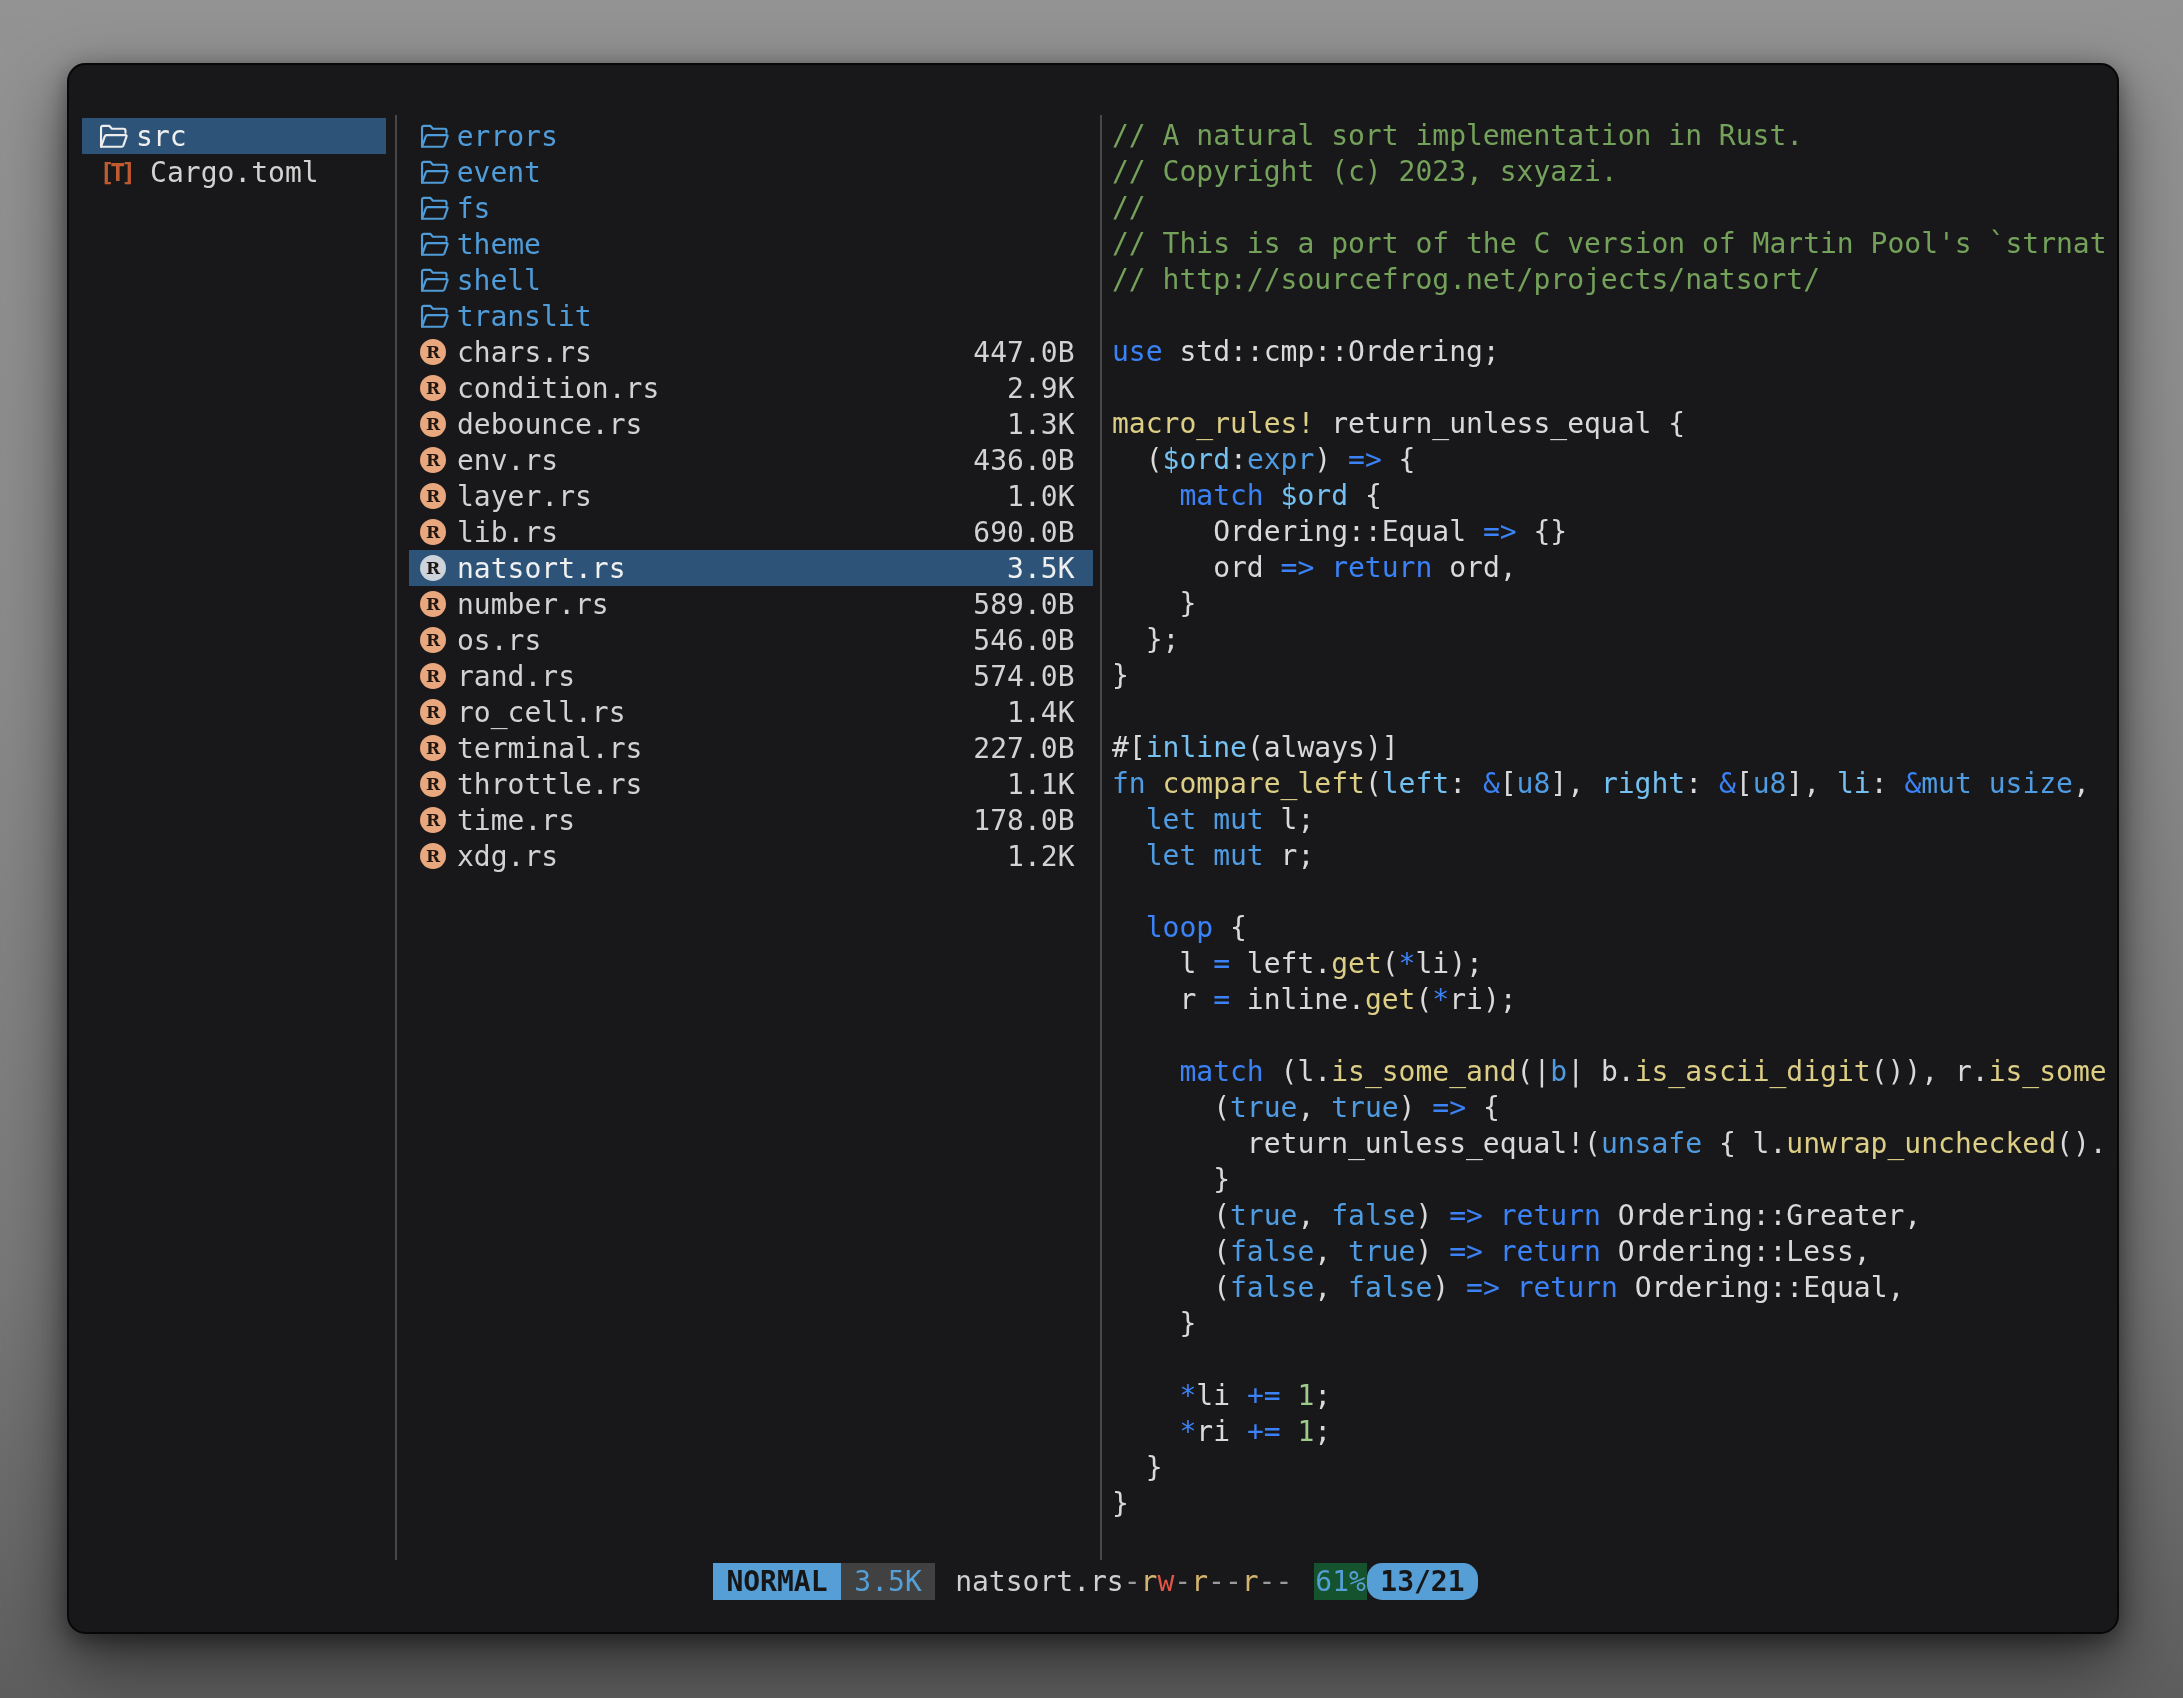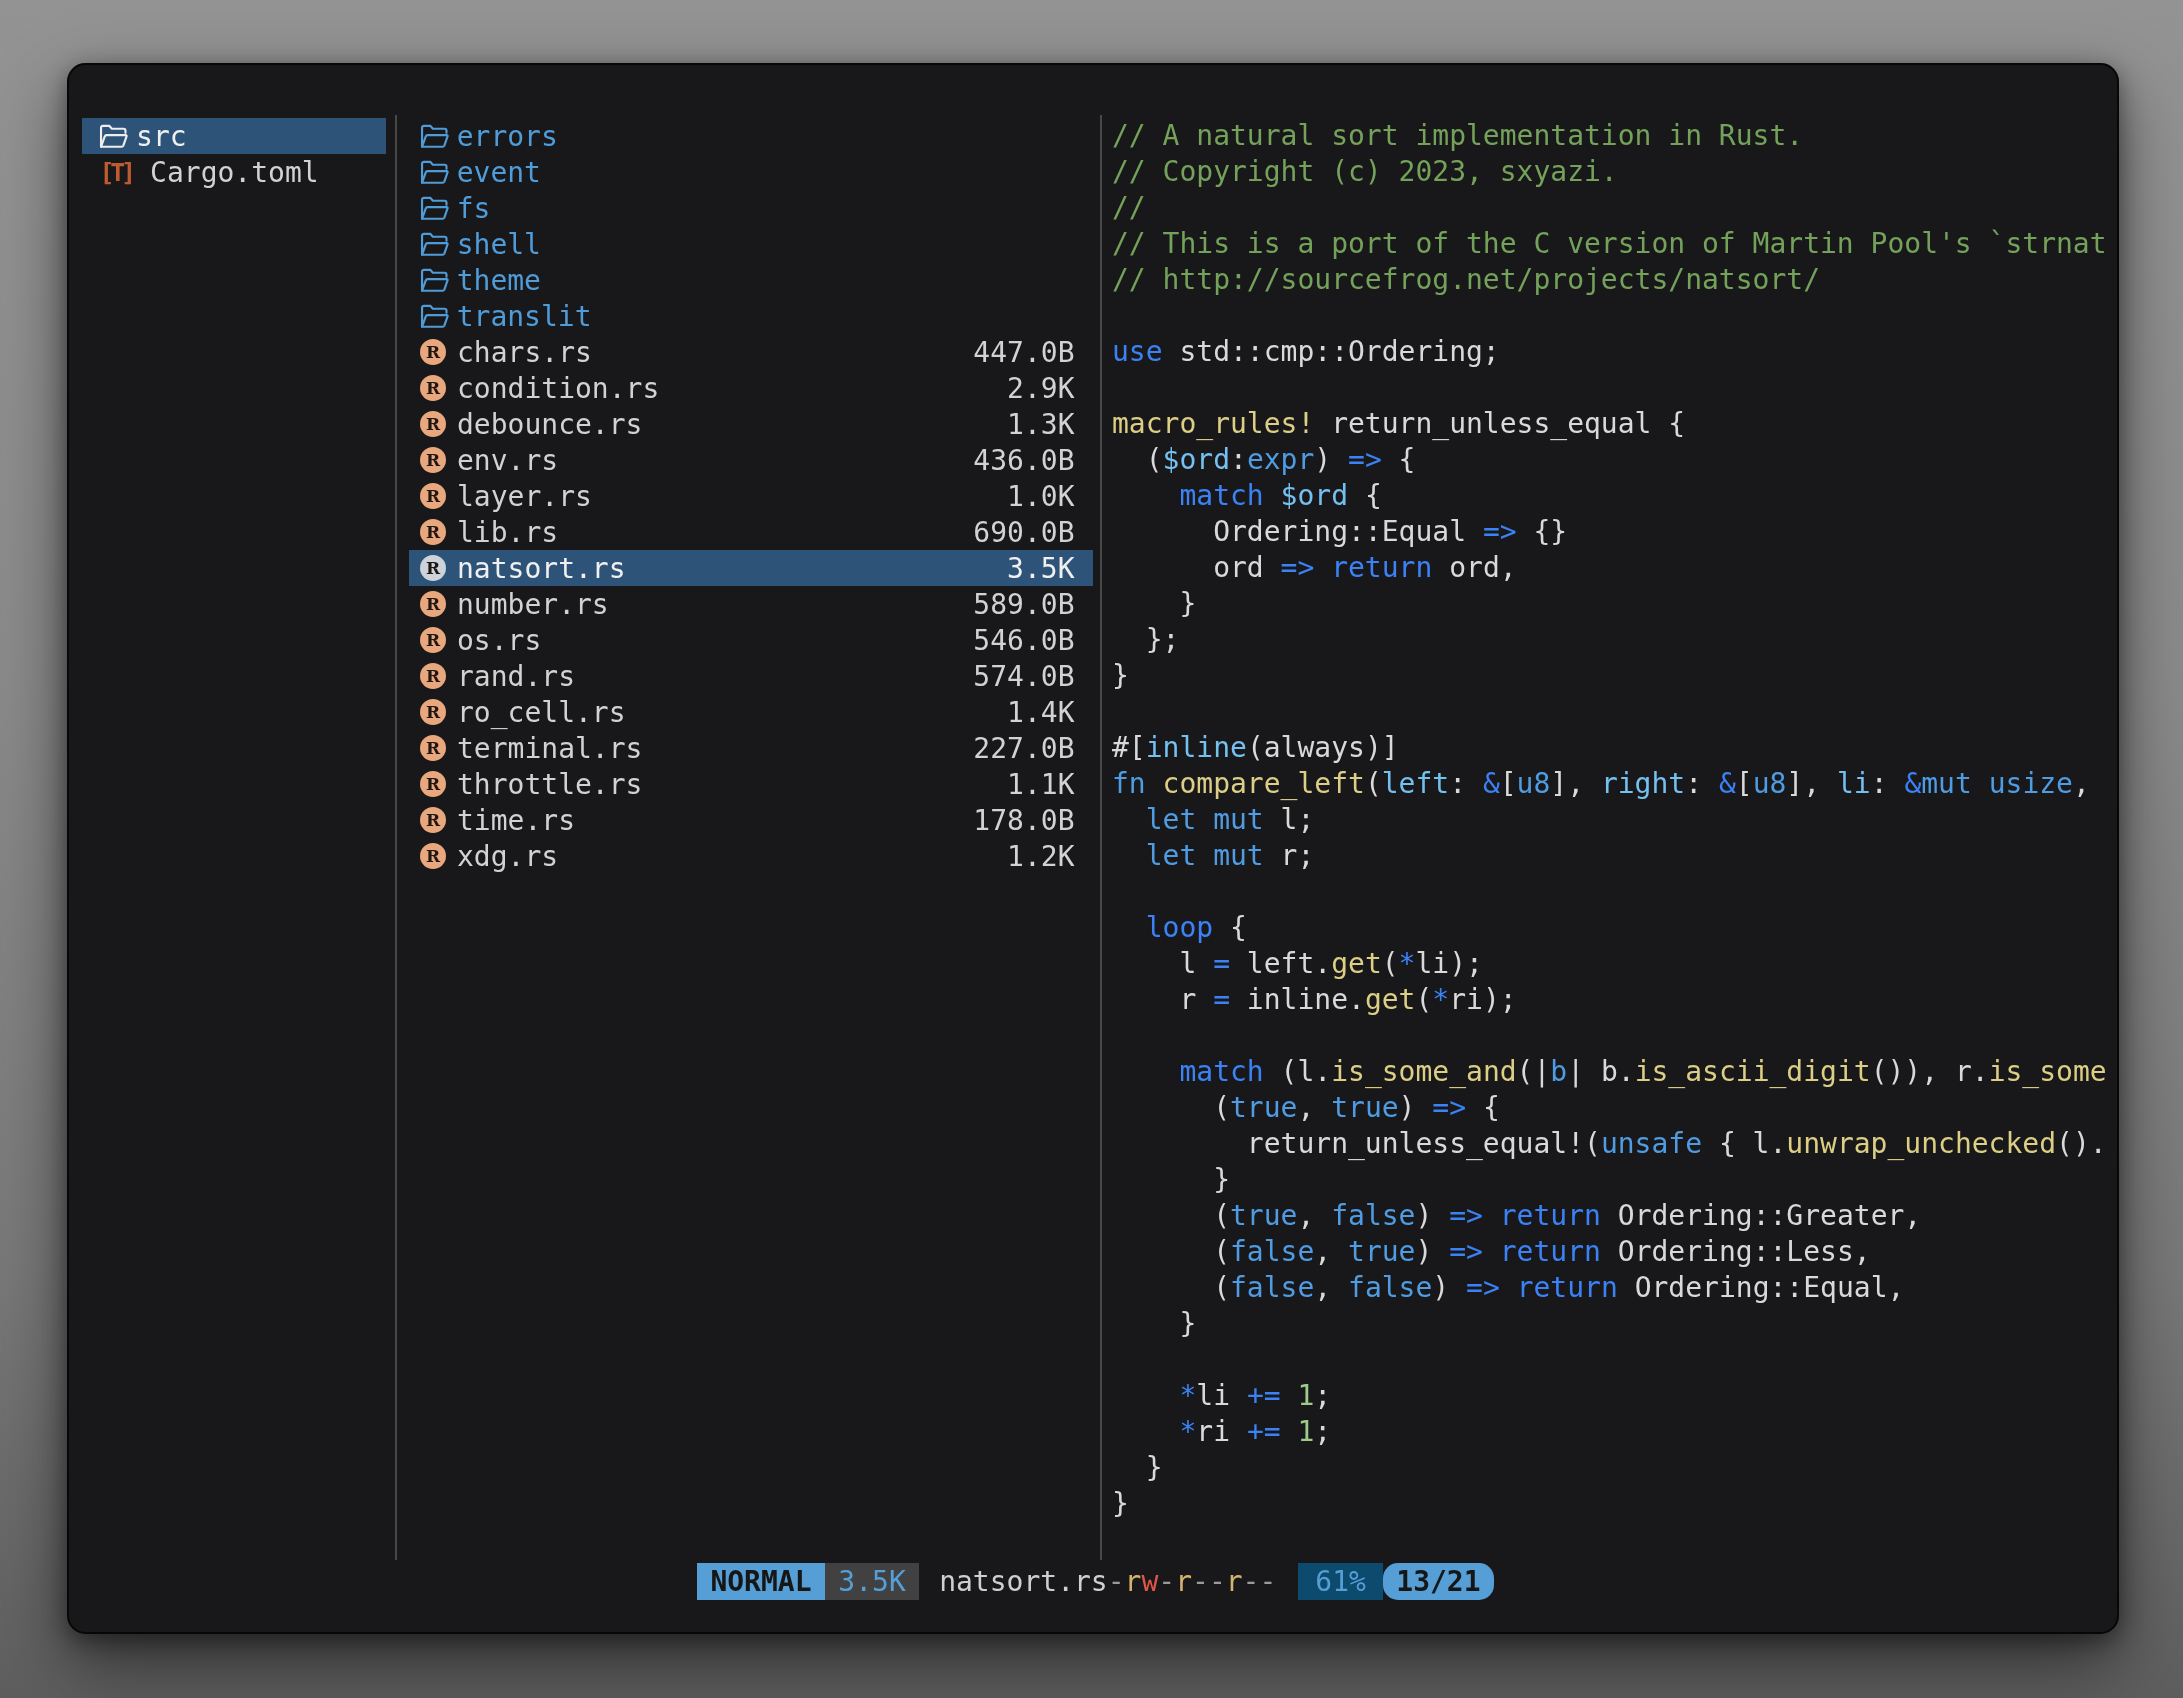--- a/index.html
+++ b/index.html
@@ -44,21 +44,21 @@
     display:flex;align-items:center;justify-content:center;font-size:28px;white-space:pre;}
   .sb-left,.sb-right{display:flex;align-items:center;height:37px;}
   .badge{height:37px;display:inline-flex;align-items:center;padding:0 13.4px;}
   .badge-mode{background:#559fd6;color:#161616;font-weight:bold;}
   .badge-size{background:#414141;color:#559fd6;}
   .sb-filename{color:#cfcfcf;margin-left:20px;}
   .sb-perms{margin-right:22px;}
   .p-dim{color:#9a9a9a}
   .p-r{color:#d3b36d}
   .p-w{color:#e25549}
-  .badge-pct{background:#0c4a6e;color:#559fd6;padding:0 17px;}
+  .badge-pct{background:#14532d;color:#559fd6;padding:0 1px;}
   .badge-pos{background:#559fd6;color:#161616;font-weight:bold;border-radius:15px;}
 </style>
 </head>
 <body>
 
 <div class="stage">
   <div class="window">
     <div class="pane pane-parent" id="parent-pane">
         <div class="row selected"><span class="ficon"><svg width="30" height="25" viewBox="0 0 26 22" fill="none" stroke="#ededed" stroke-width="1.9" stroke-linejoin="round" stroke-linecap="round">
               <path d="M1.6 20 V3.2 a1.6 1.6 0 0 1 1.6-1.6 h5.6 l2.3 2.6 h10.4 a1.6 1.6 0 0 1 1.6 1.6 v2"></path>
@@ -76,25 +76,25 @@
               <path d="M1.6 20 V3.2 a1.6 1.6 0 0 1 1.6-1.6 h5.6 l2.3 2.6 h10.4 a1.6 1.6 0 0 1 1.6 1.6 v2"></path>
               <path d="M1.6 20 l3.3-9.2 a1.6 1.6 0 0 1 1.5-1.05 h16.9 a.8.8 0 0 1 .75 1.07 L21.2 19 a1.6 1.6 0 0 1-1.5 1 H1.6 z"></path>
             </svg></span><span class="folder-name">event</span></div>
         <div class="row"><span class="ficon"><svg width="30" height="25" viewBox="0 0 26 22" fill="none" stroke="#4f9cd8" stroke-width="1.9" stroke-linejoin="round" stroke-linecap="round">
               <path d="M1.6 20 V3.2 a1.6 1.6 0 0 1 1.6-1.6 h5.6 l2.3 2.6 h10.4 a1.6 1.6 0 0 1 1.6 1.6 v2"></path>
               <path d="M1.6 20 l3.3-9.2 a1.6 1.6 0 0 1 1.5-1.05 h16.9 a.8.8 0 0 1 .75 1.07 L21.2 19 a1.6 1.6 0 0 1-1.5 1 H1.6 z"></path>
             </svg></span><span class="folder-name">fs</span></div>
         <div class="row"><span class="ficon"><svg width="30" height="25" viewBox="0 0 26 22" fill="none" stroke="#4f9cd8" stroke-width="1.9" stroke-linejoin="round" stroke-linecap="round">
               <path d="M1.6 20 V3.2 a1.6 1.6 0 0 1 1.6-1.6 h5.6 l2.3 2.6 h10.4 a1.6 1.6 0 0 1 1.6 1.6 v2"></path>
               <path d="M1.6 20 l3.3-9.2 a1.6 1.6 0 0 1 1.5-1.05 h16.9 a.8.8 0 0 1 .75 1.07 L21.2 19 a1.6 1.6 0 0 1-1.5 1 H1.6 z"></path>
-            </svg></span><span class="folder-name">shell</span></div>
+            </svg></span><span class="folder-name">theme</span></div>
         <div class="row"><span class="ficon"><svg width="30" height="25" viewBox="0 0 26 22" fill="none" stroke="#4f9cd8" stroke-width="1.9" stroke-linejoin="round" stroke-linecap="round">
               <path d="M1.6 20 V3.2 a1.6 1.6 0 0 1 1.6-1.6 h5.6 l2.3 2.6 h10.4 a1.6 1.6 0 0 1 1.6 1.6 v2"></path>
               <path d="M1.6 20 l3.3-9.2 a1.6 1.6 0 0 1 1.5-1.05 h16.9 a.8.8 0 0 1 .75 1.07 L21.2 19 a1.6 1.6 0 0 1-1.5 1 H1.6 z"></path>
-            </svg></span><span class="folder-name">theme</span></div>
+            </svg></span><span class="folder-name">shell</span></div>
         <div class="row"><span class="ficon"><svg width="30" height="25" viewBox="0 0 26 22" fill="none" stroke="#4f9cd8" stroke-width="1.9" stroke-linejoin="round" stroke-linecap="round">
               <path d="M1.6 20 V3.2 a1.6 1.6 0 0 1 1.6-1.6 h5.6 l2.3 2.6 h10.4 a1.6 1.6 0 0 1 1.6 1.6 v2"></path>
               <path d="M1.6 20 l3.3-9.2 a1.6 1.6 0 0 1 1.5-1.05 h16.9 a.8.8 0 0 1 .75 1.07 L21.2 19 a1.6 1.6 0 0 1-1.5 1 H1.6 z"></path>
             </svg></span><span class="folder-name">translit</span></div>
         <div class="row"><span class="rust-icon">R</span><span class="file-name">chars.rs</span><span class="fsize">447.0B</span></div>
         <div class="row"><span class="rust-icon">R</span><span class="file-name">condition.rs</span><span class="fsize">2.9K</span></div>
         <div class="row"><span class="rust-icon">R</span><span class="file-name">debounce.rs</span><span class="fsize">1.3K</span></div>
         <div class="row"><span class="rust-icon">R</span><span class="file-name">env.rs</span><span class="fsize">436.0B</span></div>
         <div class="row"><span class="rust-icon">R</span><span class="file-name">layer.rs</span><span class="fsize">1.0K</span></div>
         <div class="row"><span class="rust-icon">R</span><span class="file-name">lib.rs</span><span class="fsize">690.0B</span></div>

